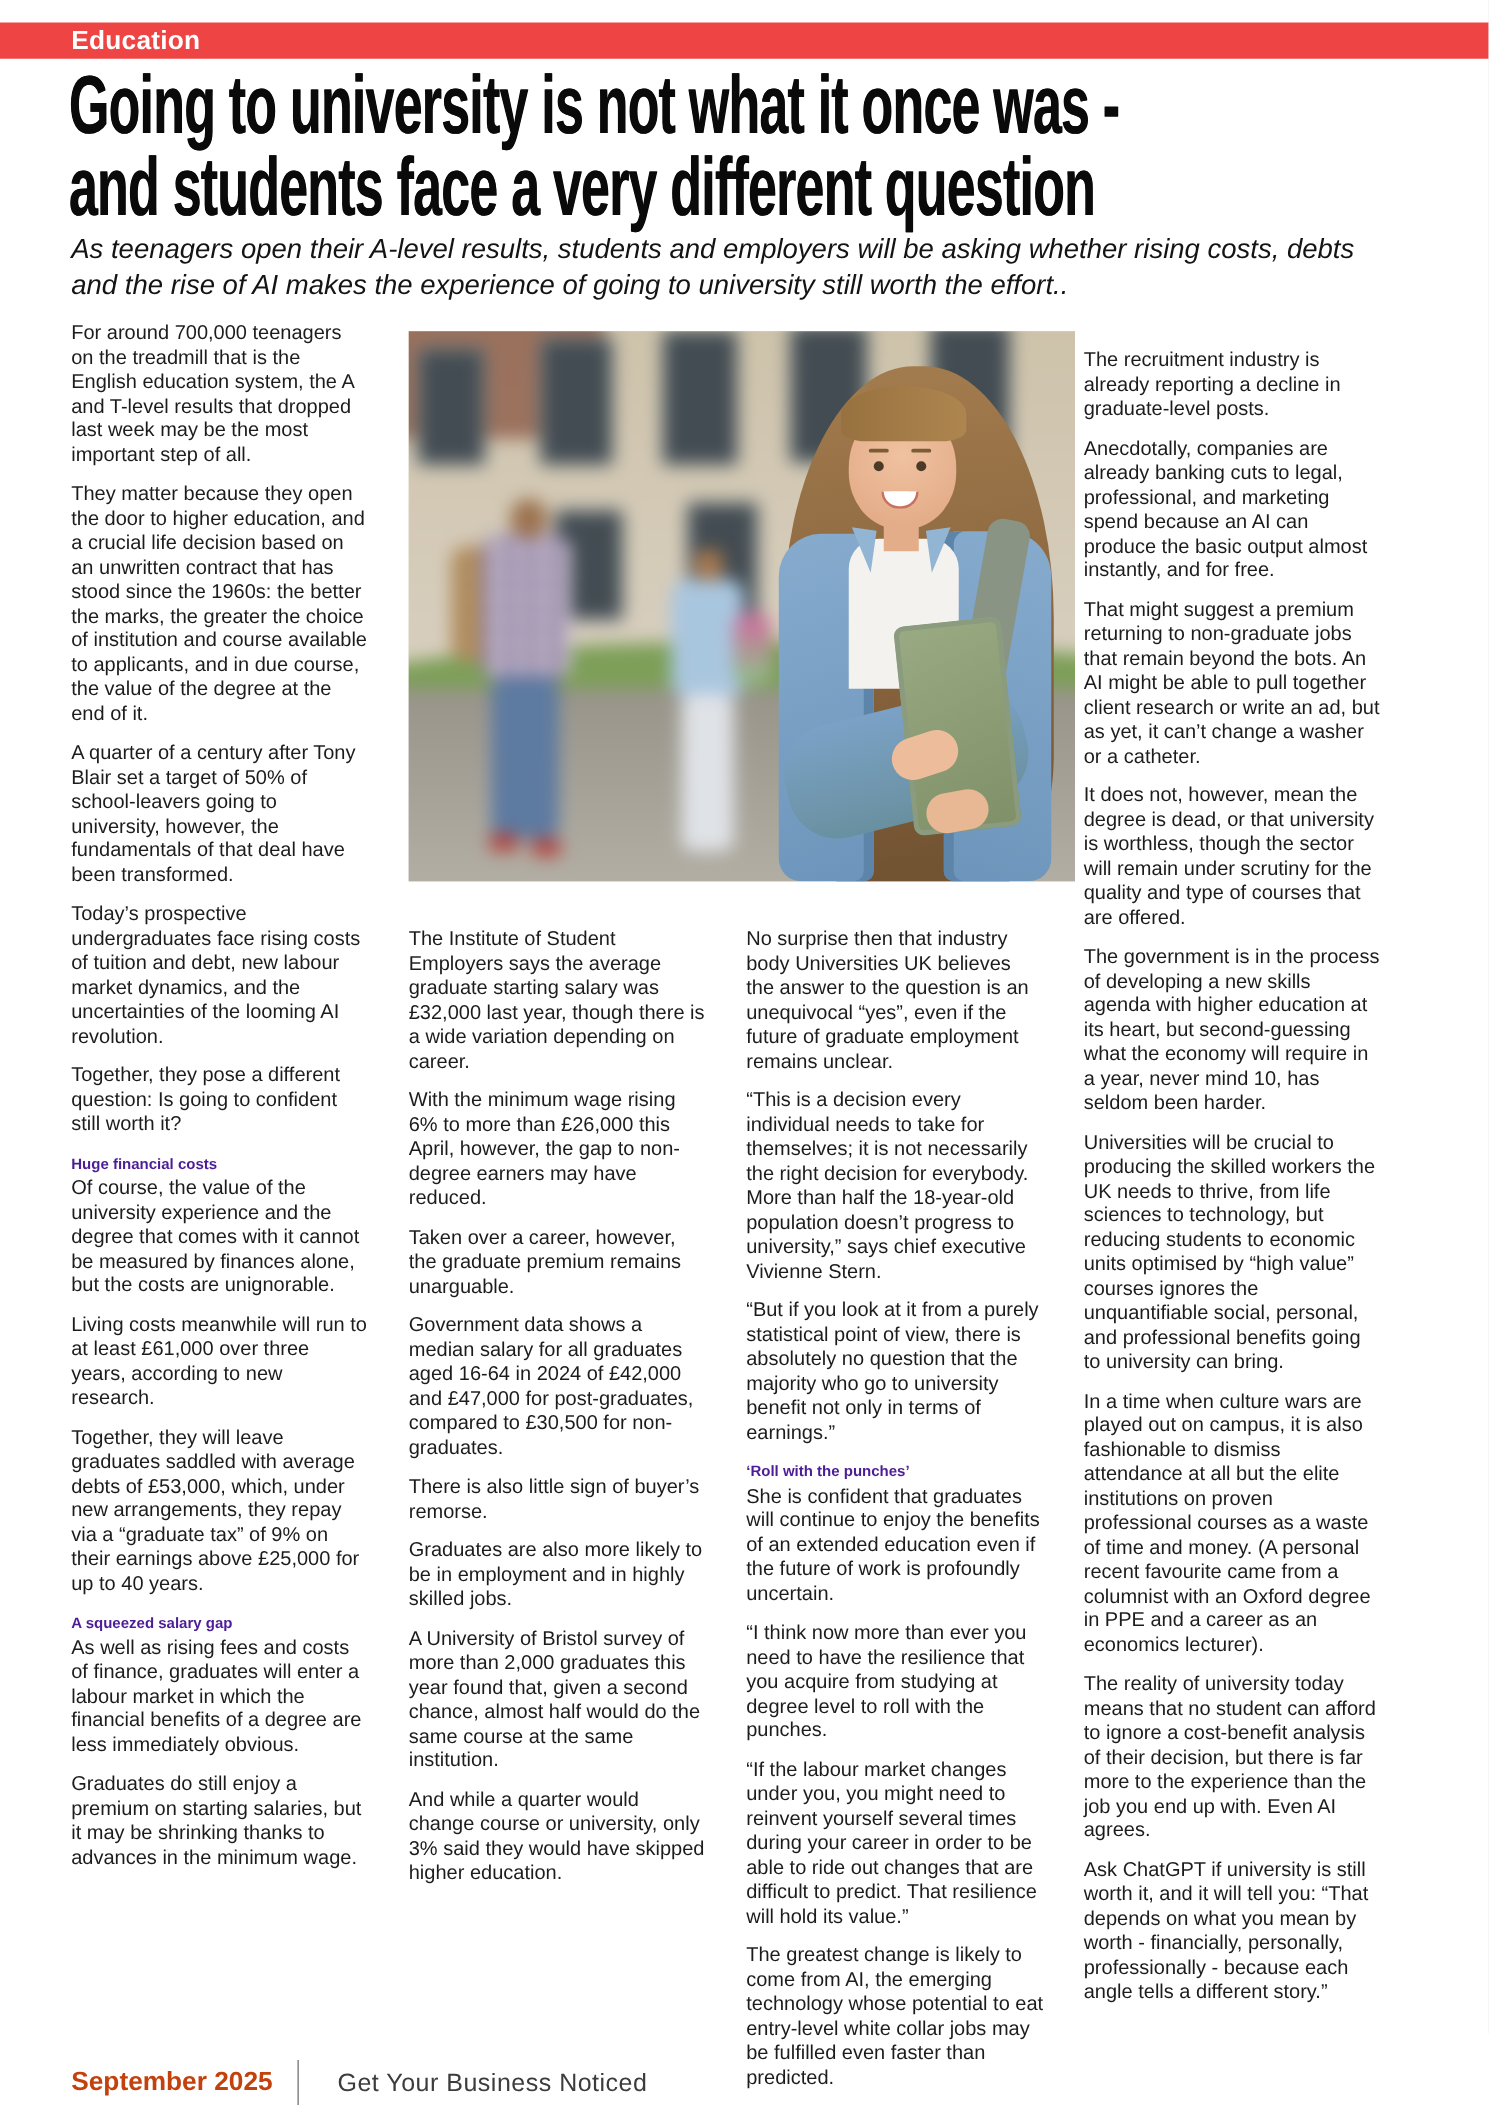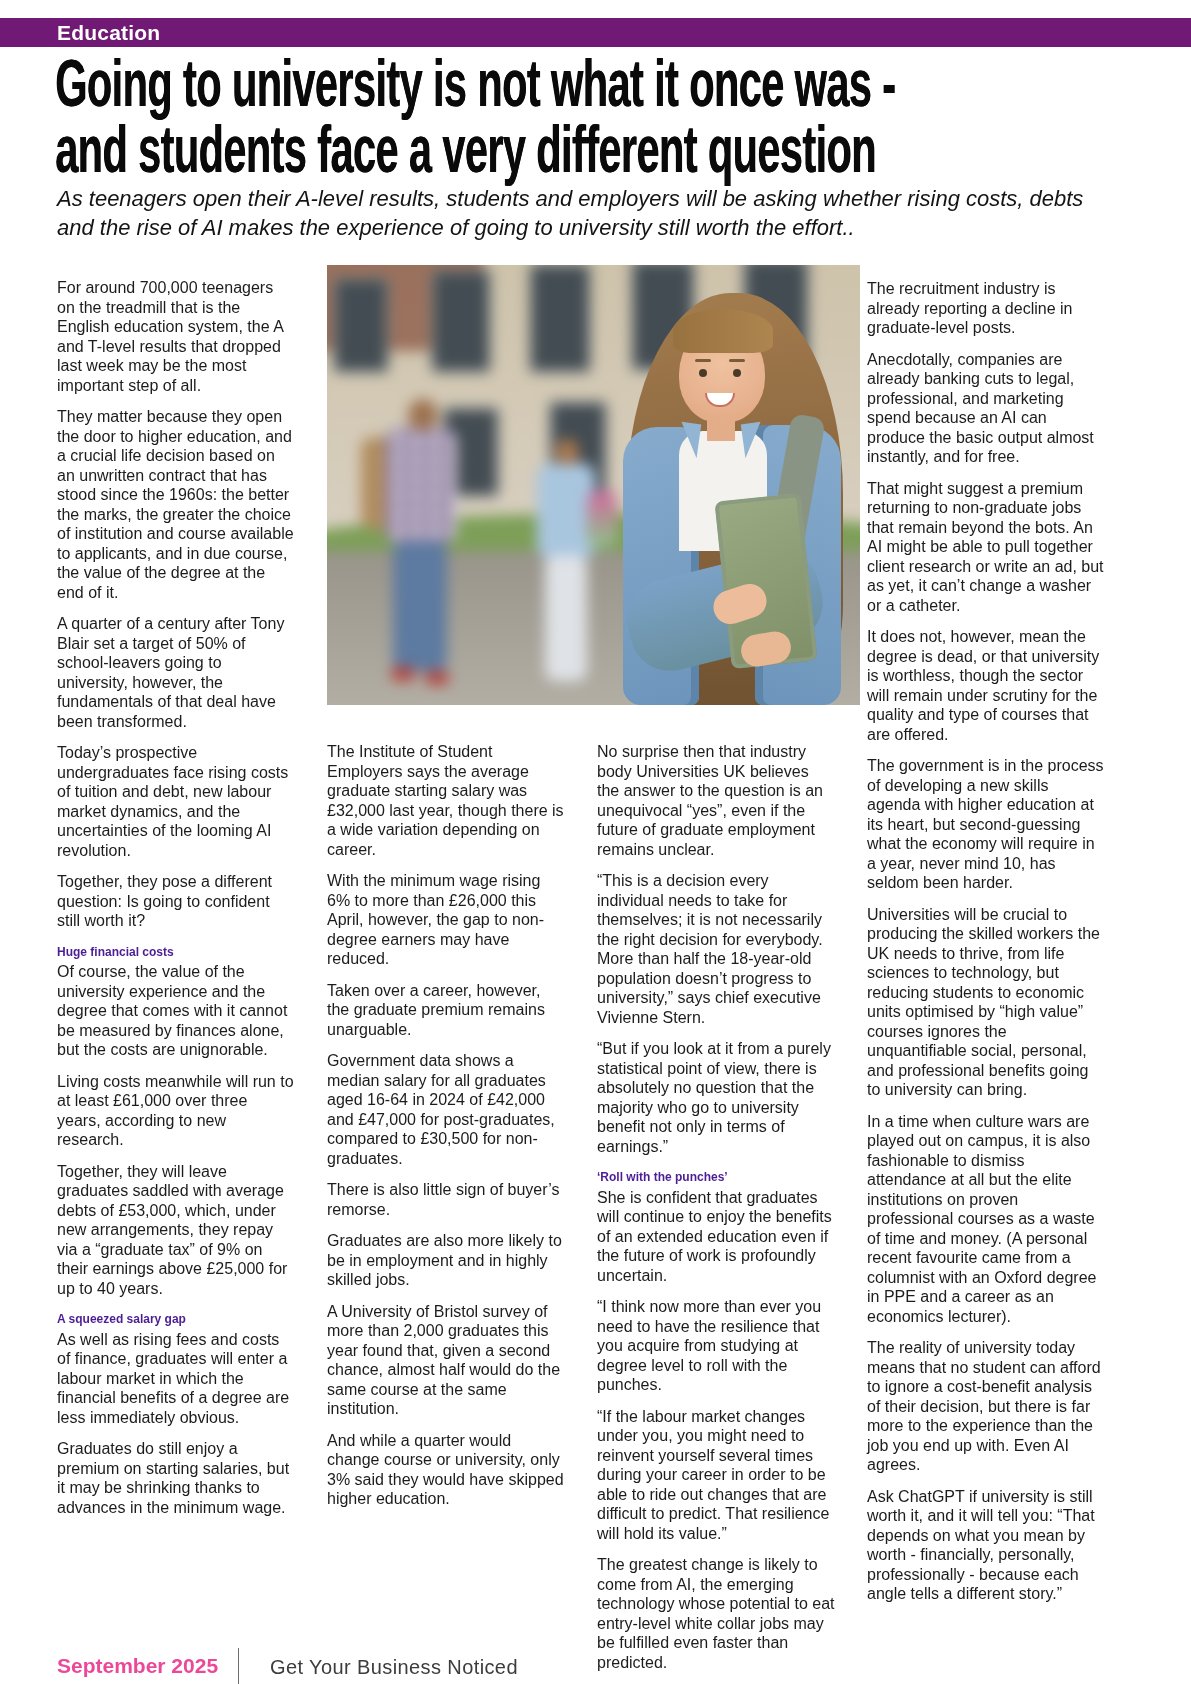--- a/index.html
+++ b/index.html
@@ -4,21 +4,21 @@
 <style>
   html,body { margin:0; padding:0; background:#e9e9e9; }
   .page {
     position:relative; width:1191px; height:1684px; margin:0 auto;
     background:#ffffff; overflow:hidden;
     font-family:"Liberation Sans", sans-serif; color:#1a1a1a;
   }
   
   .topbar {
     position:absolute; left:0; top:18px; width:1191px; height:29px;
-    background:#701a75; display:flex; align-items:center;
+    background:#ef4444; display:flex; align-items:center;
     padding-left:57px; box-sizing:border-box;
   }
   .topbar-label {
     color:#ffffff; font-weight:bold; font-size:21px; letter-spacing:0.2px;
   }
   
   .headline {
     position:absolute; left:55px; top:50px; width:1900px;
     transform:scaleX(0.63); transform-origin:0 0;
     font-weight:bold; color:#0a0a0a;
@@ -28,30 +28,30 @@
   
   .standfirst {
     position:absolute; left:57px; top:184px; width:1040px;
     font-style:italic; font-size:22px; line-height:29px; color:#141414;
   }
   
   .col {
     position:absolute; width:238px;
     font-size:16px; line-height:19.5px; color:#1c1c1c;
   }
-  #col1 { left:57px;  top:278px; }
+  #col1 { left:57px;  top:257px; }
   #col2 { left:327px; top:742px; }
   #col3 { left:597px; top:742px; }
   #col4 { left:867px; top:279px; }
   .para { margin:0 0 12px 0; }
   .subhead { margin:0; font-size:12px; font-weight:bold; color:#4c1d95; }
   
   .footer-date {
     position:absolute; left:57px; top:1654px;
-    font-size:21px; font-weight:bold; color:#ec4899;
+    font-size:21px; font-weight:bold; color:#c2410c;
   }
   .footer-divider {
     position:absolute; left:238px; top:1648px; width:1px; height:36px; background:#6d6d6d;
   }
   .footer-tagline {
     position:absolute; left:270px; top:1656px;
     font-size:20px; color:#3c3c3c; letter-spacing:0.4px;
   }
   
   .photo {

